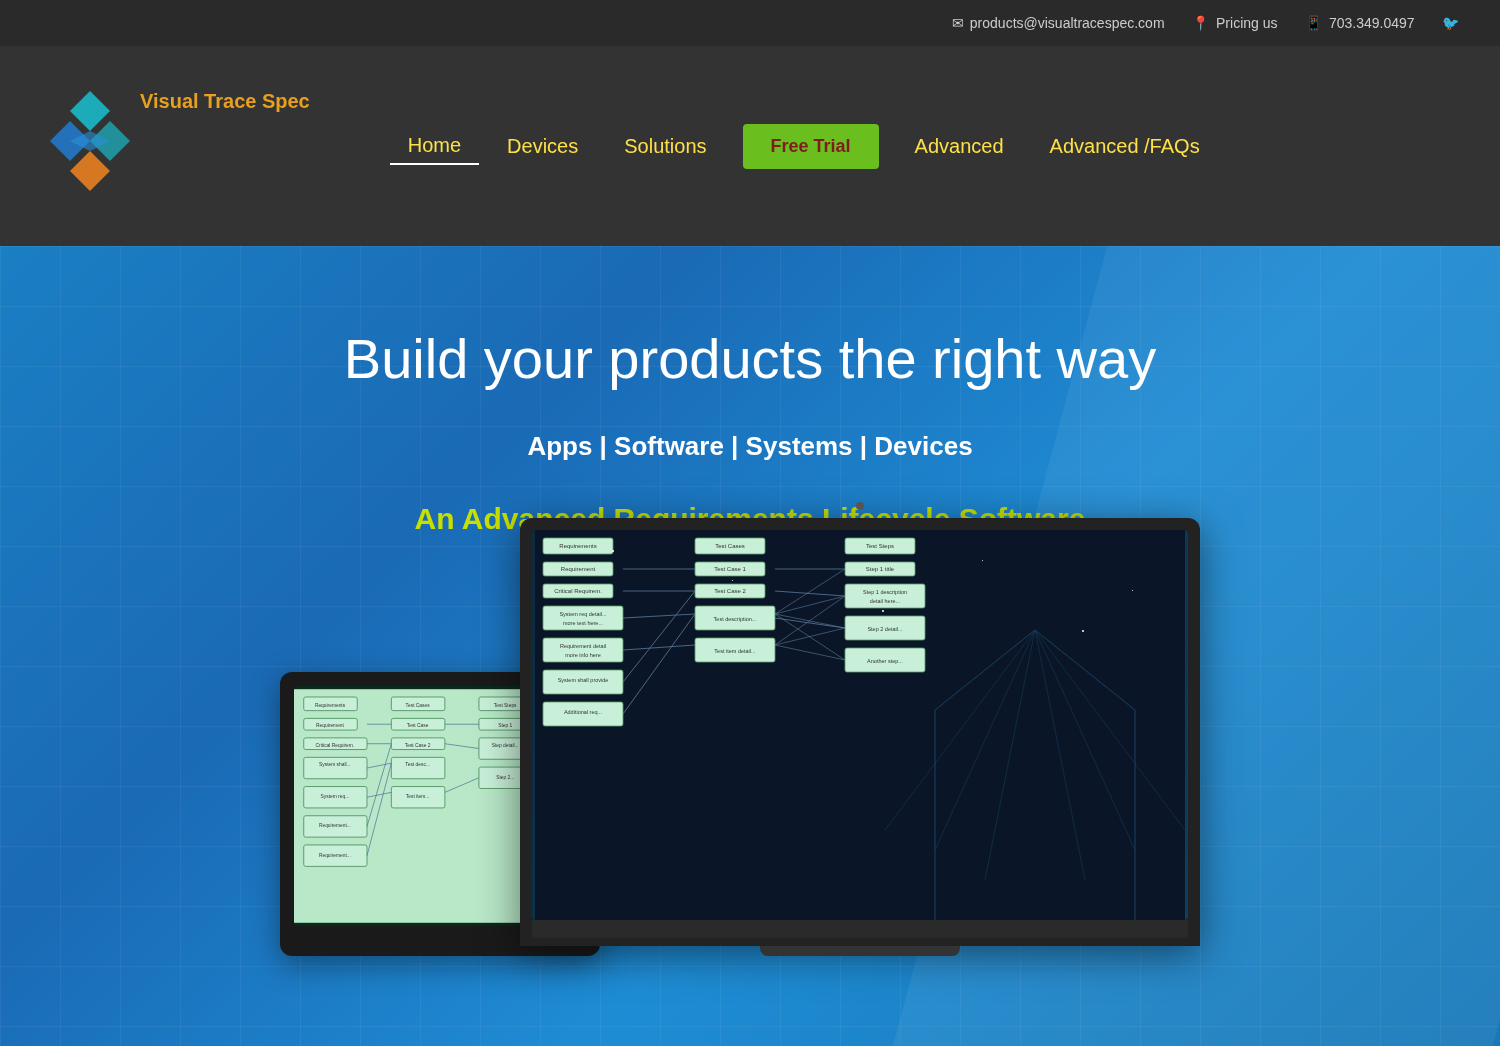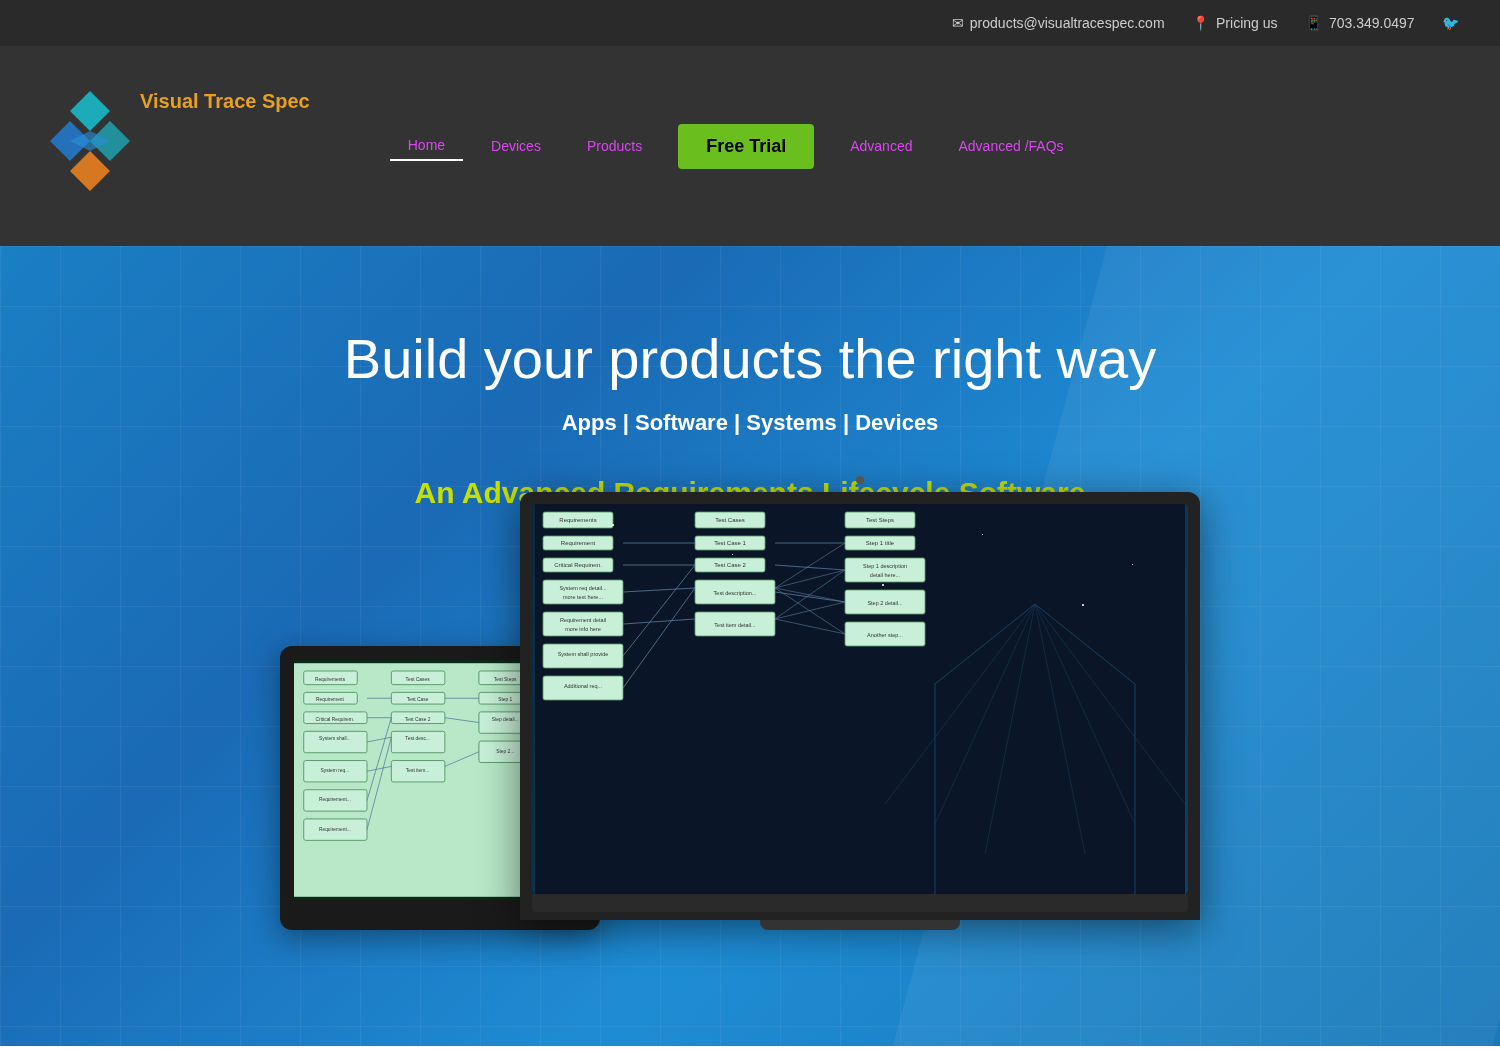--- a/index.html
+++ b/index.html
@@ -52,33 +52,33 @@
       margin-top: 4px;
       white-space: nowrap;
     }
     nav {
       display: flex;
       align-items: center;
       gap: 10px;
       flex: 1;
     }
     .nav-link {
-      color: #d946ef;
+      color: #fde047;
       text-decoration: none;
-      font-size: 14px;
+      font-size: 20px;
       padding: 6px 18px;
       cursor: pointer;
       white-space: nowrap;
     }
     .nav-link.active {
       border-bottom: 2px solid #fff;
     }
     .nav-free-trial {
       background: #6abf1e;
-      color: #000000;
+      color: #7f1d1d;
       border: none;
       padding: 12px 28px;
       font-size: 18px;
       font-weight: bold;
       border-radius: 4px;
       cursor: pointer;
       margin: 0 8px;
       white-space: nowrap;
       text-align: right;
     }
@@ -113,27 +113,27 @@
       width: 600px;
       background: rgba(255,255,255,0.06);
       transform: skewX(-15deg);
       pointer-events: none;
     }
     .hero-title {
       color: #fff;
       font-size: 56px;
       font-weight: 300;
       text-align: left;
-      margin-bottom: 19px;
+      margin-bottom: 40px;
       position: relative;
       z-index: 1;
     }
     .hero-subtitle {
       color: #fff;
-      font-size: 22px;
+      font-size: 26px;
       font-weight: bold;
       text-align: center;
       margin-bottom: 40px;
       position: relative;
       z-index: 1;
     }
     .hero-tagline {
       color: #c8e000;
       font-size: 30px;
       font-weight: bold;
@@ -287,21 +287,21 @@
       <polygon points="50,65 70,85 50,105 30,85" fill="#e88020" opacity="0.9"></polygon>
 
       <polygon points="50,45 70,55 50,65 30,55" fill="#2890d8" opacity="0.6"></polygon>
     </svg>
     <div class="logo-text">Visual Trace Spec</div>
   </div>
 
   <nav>
     <a class="nav-link active">Home</a>
     <a class="nav-link">Devices</a>
-    <a class="nav-link">Products</a>
+    <a class="nav-link">Solutions</a>
     <button class="nav-free-trial">Free Trial</button>
     <a class="nav-link">Advanced</a>
     <a class="nav-link">Advanced /FAQs</a>
   </nav>
 </div>
 
 <div class="hero">
   <h1 class="hero-title">Build your products the right way</h1>
   <p class="hero-subtitle">Apps | Software | Systems | Devices</p>
   <p class="hero-tagline">An Advanced Requirements Lifecycle Software</p>

